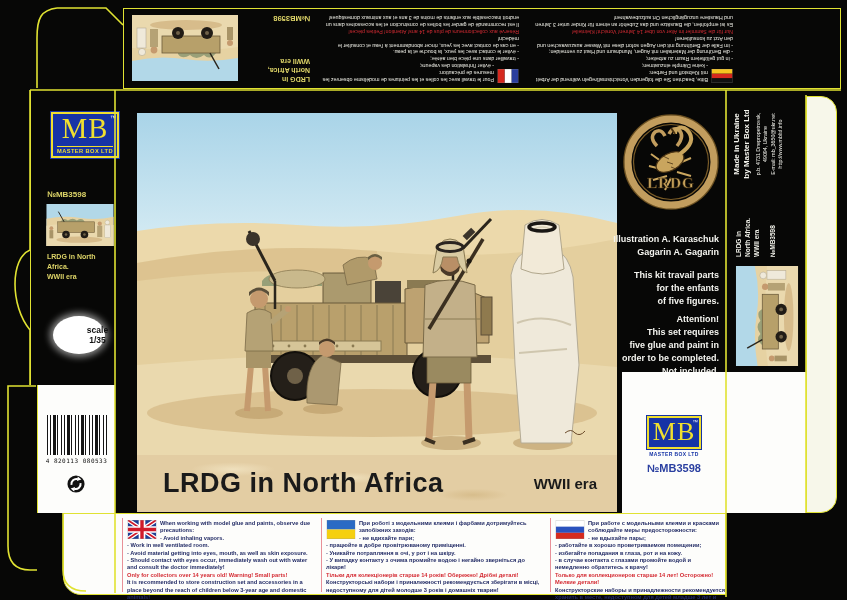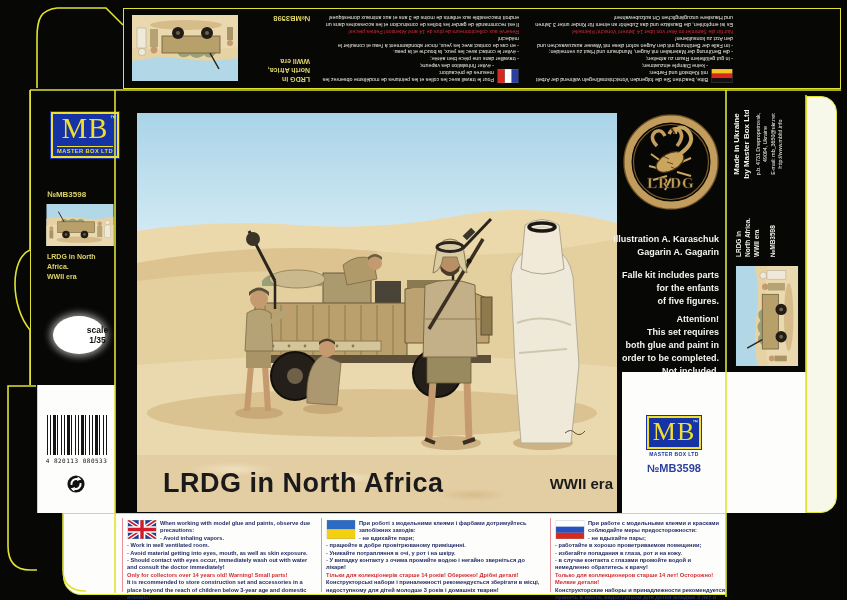--- a/index.html
+++ b/index.html
@@ -63,21 +63,21 @@
   .mb-sub-out{color:var(--blue);font-size:.5em;letter-spacing:.4px;margin-top:2px;white-space:nowrap;font-weight:bold;}
   .mb-num{color:#2a3fa0;font-weight:bold;font-size:11px;margin-top:5px;}
 
   
   #front{left:115px;top:90px;width:611px;height:423px;background:var(--blk);z-index:4;}
   #art{left:22px;top:23px;width:480px;height:342px;}
   #title-strip{left:22px;top:365px;width:480px;height:57px;background:#e3cda3;
      background-image:radial-gradient(ellipse 60px 10px at 20% 25%,#efe0bd 0%,transparent 70%),
        radial-gradient(ellipse 50px 9px at 70% 70%,#d7bd8c 0%,transparent 70%),
        radial-gradient(ellipse 40px 8px at 45% 40%,#eedfba 0%,transparent 70%);
-     display:flex;align-items:center;justify-content:space-between;padding:0 4px 0 26px;}
+     display:flex;align-items:center;justify-content:space-between;padding:0 20px 0 26px;}
   #main-title{font-size:27px;font-weight:bold;color:#1a1a1a;letter-spacing:.5px;}
   #main-era{font-size:15px;font-weight:bold;color:#1a1a1a;}
   .scorpion{left:506px;top:22px;width:100px;height:100px;}
   .fr-text{color:#f4f4ef;font-weight:bold;font-size:9px;line-height:1.45;text-align:right;left:470px;width:134px;}
   .fr-text p{margin:0;}
   #credits{top:143px;}
   #includes{top:179px;}
   #attention{top:223px;}
   #cutout{left:507px;top:282px;width:104px;height:141px;background:#fdfdfb;
           display:flex;flex-direction:column;align-items:center;padding-top:44px;}
@@ -346,28 +346,28 @@
     </div>
 
     <svg class="abs scorpion" viewBox="0 0 100 100">
         <use href="#scorpion-sym"></use>
       </svg>
     <div class="abs fr-text" id="credits">
       <p>Illustration A. Karaschuk</p>
       <p>Gagarin A. Gagarin</p>
     </div>
     <div class="abs fr-text" id="includes">
-      <p>Falle kit includes parts</p>
+      <p>This kit travail parts</p>
       <p>for the enfants</p>
       <p>of five figures.</p>
     </div>
     <div class="abs fr-text" id="attention">
       <p>Attention!</p>
       <p>This set requires</p>
-      <p>both glue and  paint in</p>
+      <p>five glue and  paint in</p>
       <p>order to be completed.</p>
       <p>Not included.</p>
     </div>
 
     <div class="abs" id="cutout">
       <div class="mb-logo">
         <div class="mb-box">
           <span class="mb-letters">MB</span>
           <span class="mb-tm">™</span>
         </div>

